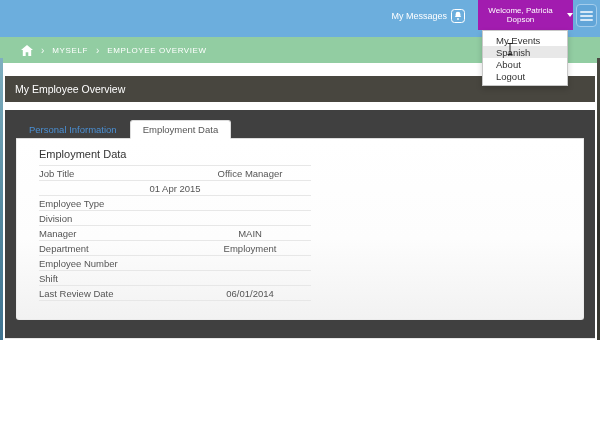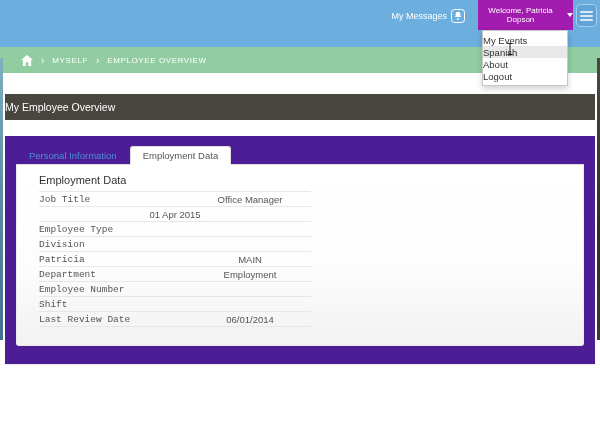--- a/index.html
+++ b/index.html
@@ -7,21 +7,21 @@
   body { font-family: "Liberation Sans", sans-serif; cursor: default; }
 
   .viewport { position: relative; width: 600px; height: 425px; background: #fff; overflow: hidden; }
 
   
   .strip { position: absolute; top: 58px; height: 282px; width: 3px; z-index: 1; }
   .strip-left  { left: 0;  background: linear-gradient(180deg,#7fafc0 0%, #55899f 55%, #3f7390 100%); }
   .strip-right { right: 0; background: linear-gradient(180deg,#4a4a42 0%, #2e2e29 60%, #3a3a33 100%); }
 
   
-  .topbar { position: relative; height: 47px; background: #6caedd; z-index: 5; }
+  .topbar { position: relative; height: 37px; background: #6caedd; z-index: 5; }
   .my-messages { position: absolute; right: 153px; top: 0; height: 32px; display: flex; align-items: center;
                  color: #fff; font-size: 9px; cursor: pointer; }
   .bell { position: absolute; left: 451px; top: 9px; width: 14px; height: 14px; cursor: pointer; }
   .welcome-btn { position: absolute; left: 478px; top: 0; width: 95px; height: 30px; border: none;
                  background: #a21caf; color: #fff; font-size: 8px; font-family: inherit;
                  display: flex; align-items: center; justify-content: center; gap: 4px; cursor: pointer; }
   .caret { width: 0; height: 0; border-left: 3px solid transparent; border-right: 3px solid transparent;
            border-top: 4px solid #fff; }
   .hamburger { position: absolute; right: 3px; top: 4px; width: 21px; height: 23px; background: #61a5d8;
                border: 1px solid #a3cdec; border-radius: 4px; display: flex; flex-direction: column;
@@ -31,50 +31,50 @@
   
   .breadcrumb-bar { height: 26px; background: #92cda2; display: flex; align-items: center;
                     padding-left: 21px; color: #fff; }
   .home { display: flex; align-items: center; cursor: pointer; }
   .sep { font-size: 10px; margin: 0 8px; opacity: .9; }
   .crumb { color: #fff; font-size: 8px; letter-spacing: .6px; text-decoration: none; cursor: pointer; }
 
   .bar-gap { height: 5px; background: #fff; }
 
   
-  .title-bar { margin: 16px 5px; height: 26px; background: #48463f; color: #fff; display: flex;
-               align-items: center; padding-left: 0; font-size: 10.5px; }
+  .title-bar { margin: 8px 5px; height: 26px; background: #48463f; color: #fff; display: flex;
+               align-items: center; padding-left: 10px; font-size: 10.5px; }
 
   
-  .main-card { margin: 0 5px; height: 229px; background: #4c1d95; border-bottom: 1px solid #e9e9e9;
+  .main-card { margin: 0 5px; height: 229px; background: #404040; border-bottom: 1px solid #e9e9e9;
                padding: 10px 11px 0; }
 
   
   .tabs { display: flex; border-bottom: 1px solid #ddd; height: 19px; }
   .tab { height: 19px; padding: 0 12px; display: flex; align-items: center; font-size: 9.5px;
          color: #4a8fd3; border: 1px solid transparent; margin-bottom: -1px; cursor: pointer; }
   .tab.active { color: #555; background: #fff; border: 1px solid #ddd; border-bottom-color: #fff;
                 border-radius: 3px 3px 0 0; cursor: default; }
 
   
   .tab-panel { height: 181px; border: 1px solid #ececec; border-top: none;
                background: linear-gradient(180deg, #ffffff 0%, #fdfdfd 55%, #f2f2f2 100%);
                padding: 4px 22px 0; border-radius: 0 0 3px 3px; }
   .section-heading { font-size: 11px; font-weight: 400; color: #333; margin: 5px 0 5px; }
   .fields { width: 272px; border-top: 1px solid #e7e7e7; }
   .field-row { display: flex; align-items: center; height: 15px; border-bottom: 1px solid #e7e7e7;
                font-size: 9.5px; color: #555; }
-  .field-label { width: 150px; font-family: Liberation Mono, monospace; }
+  .field-label { width: 150px; }
   .field-value { flex: 1; text-align: center; }
 
   
   .dropdown { position: absolute; left: 482px; top: 30px; width: 86px; background: #fff;
               border: 1px solid #c8c8c8; box-shadow: 0 3px 6px rgba(0,0,0,.18); padding: 3px 0;
               z-index: 10; }
-  .menu-item { height: 12px; display: flex; align-items: center; 
+  .menu-item { height: 12px; display: flex; align-items: center; padding-left: 13px;
                font-size: 9.5px; color: #333; cursor: pointer; }
   .menu-item.hovered { background: #e8e8e8; }
 
   .ibeam { position: absolute; left: 506px; top: 41px; z-index: 11; }
 </style>
 </head>
 <body>
 
 <div class="viewport">
 
@@ -139,21 +139,21 @@
           <span class="field-value">01 Apr 2015</span>
         </div>
         <div class="field-row">
           <span class="field-label">Employee Type</span>
         </div>
         <div class="field-row">
           <span class="field-label">Division</span>
           <span class="field-value"></span>
         </div>
         <div class="field-row">
-          <span class="field-label">Patricia</span>
+          <span class="field-label">Manager</span>
           <span class="field-value">MAIN</span>
         </div>
         <div class="field-row">
           <span class="field-label">Department</span>
           <span class="field-value">Employment</span>
         </div>
         <div class="field-row">
           <span class="field-label">Employee Number</span>
           <span class="field-value"></span>
         </div>

